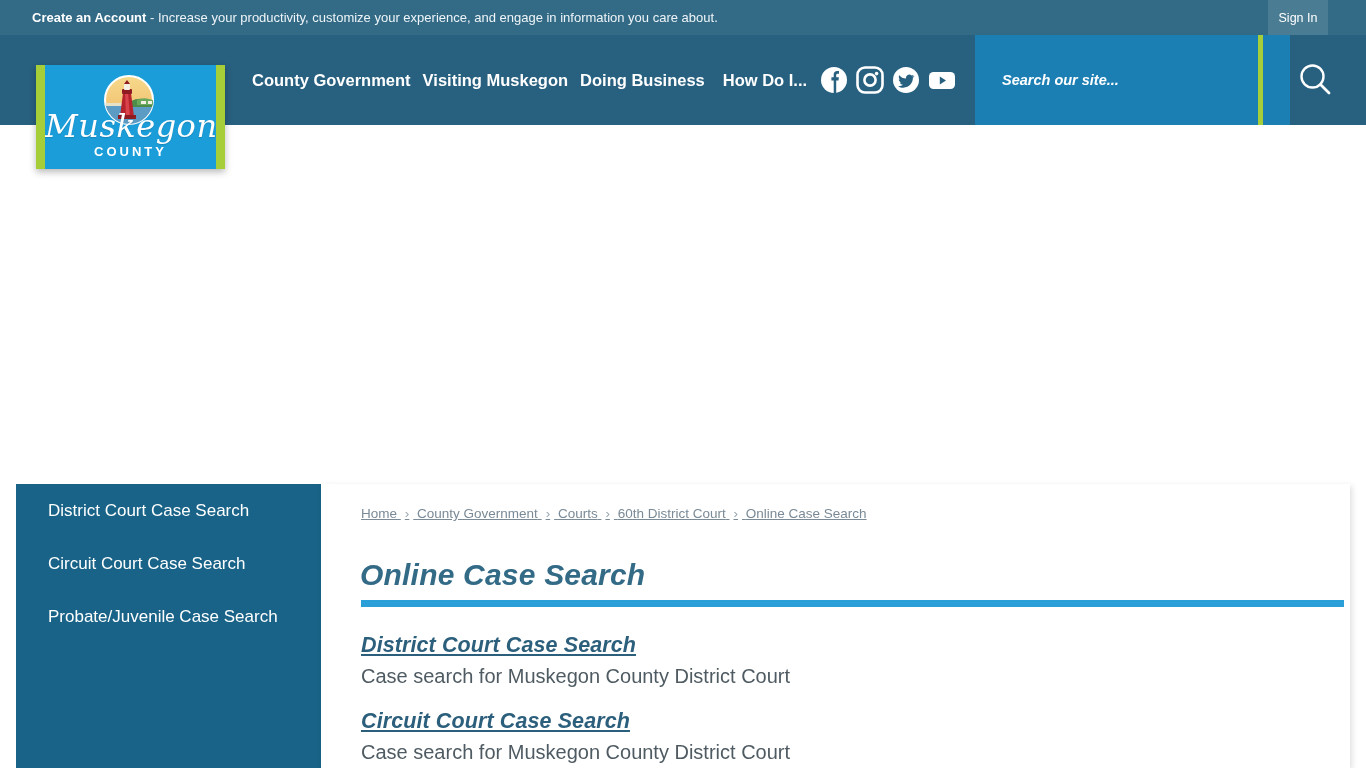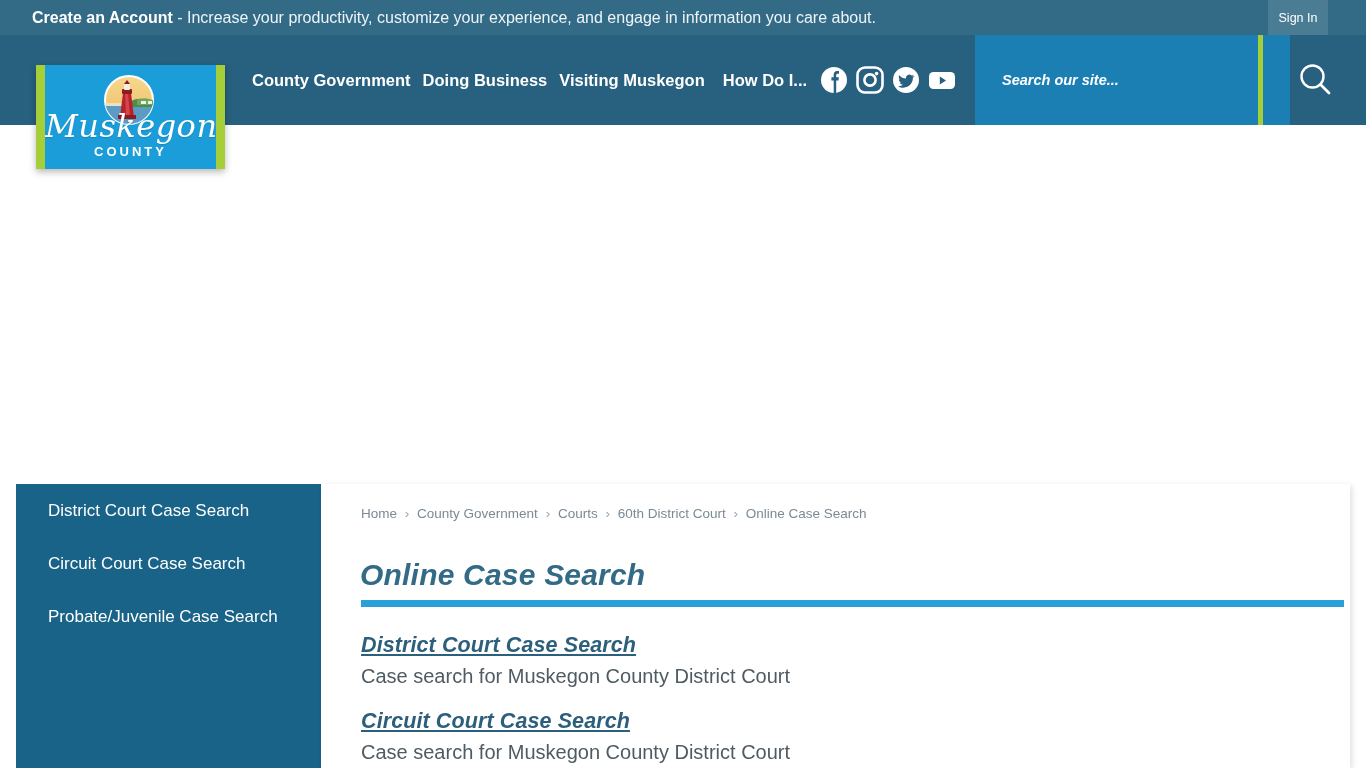--- a/index.html
+++ b/index.html
@@ -11,21 +11,21 @@
   }
   #page { position: relative; width: 1366px; height: 768px; background:#fff; }
 
   
   .topbar {
     position: absolute; left:0; top:0; width:1366px; height:35px;
     background: #336b87;
   }
   .topbar-msg {
     position:absolute; left:32px; top:0; height:35px; line-height:35px;
-    color:#eef4f7; font-size:16px; white-space:nowrap;
+    color:#eef4f7; font-size:13px; white-space:nowrap;
   }
   .topbar-msg b { color:#ffffff; font-weight:bold; }
   .signin-btn {
     position:absolute; left:1268px; top:0; width:60px; height:35px;
     background:#4a7d94; color:#ffffff; font-size:12.5px;
     display:flex; align-items:center; justify-content:center;
     cursor:pointer;
   }
 
   
@@ -133,21 +133,21 @@
   .side-item.i1 { position:absolute; top:68px; left:0; right:0; }
   .side-item.i2 { position:absolute; top:121px; left:0; right:0; }
 
   .maincol {
     position:absolute; left:305px; top:0; width:1029px; height:284px;
     background:#ffffff;
     box-shadow: 2px 2px 6px rgba(0,0,0,.13);
   }
   .breadcrumb {
     position:absolute; left:40px; top:22px;
-    color:#7a8a96; font-size:13.5px; white-space:nowrap;
+    color:#7a8a96; font-size:13.5px; white-space:nowrap;text-decoration:underline;
   }
   .breadcrumb .crumb { cursor:pointer; }
   .breadcrumb .sep { margin:0 4px; color:#9aa7b1; }
   .breadcrumb .crumb.current { cursor:default; }
 
   .page-title {
     position:absolute; left:39px; top:74px;
     color:#336b87; font-size:30px; font-weight:bold; font-style:italic;
     letter-spacing:.2px; white-space:nowrap;
   }
@@ -213,22 +213,22 @@
           <rect x="17" y="40" width="18" height="4" fill="#8e1a22"></rect>
         </g>
       </svg>
       <div class="logo-script">Muskegon</div>
       <div class="logo-county">COUNTY</div>
     </div>
   </div>
 
   <nav class="nav">
     <div class="nav-item">County Government</div>
+    <div class="nav-item">Visiting Muskegon</div>
     <div class="nav-item">Doing Business</div>
-    <div class="nav-item">Visiting Muskegon</div>
     <div class="nav-item" style="padding-left:12px;">How Do I...</div>
   </nav>
 
   <div class="socials">
     <svg class="soc" viewBox="0 0 28 28">
       <circle cx="14" cy="14" r="13" fill="#ffffff"></circle>
       <path d="M16.2 14.4h2.3l.4-3.2h-2.7V9.3c0-.9.3-1.5 1.6-1.5h1.2V5c-.2 0-1-.1-1.9-.1-2 0-3.4 1.2-3.4 3.5v2.8h-2.3v3.2h2.3V27h2.5Z" fill="#28607f"></path>
     </svg>
     <svg class="soc" viewBox="0 0 28 28">
       <rect x="1.5" y="1.5" width="25" height="25" rx="7.5" fill="none" stroke="#ffffff" stroke-width="2.6"></rect>

